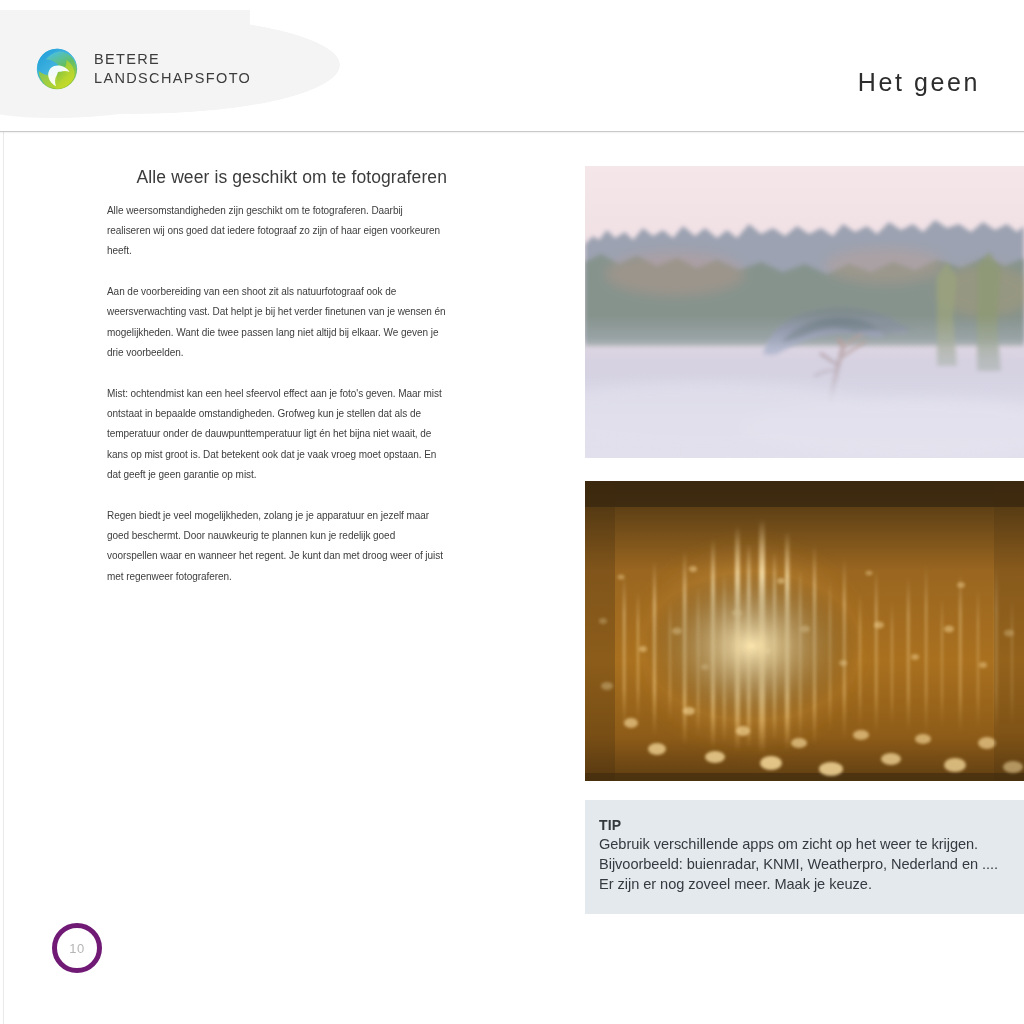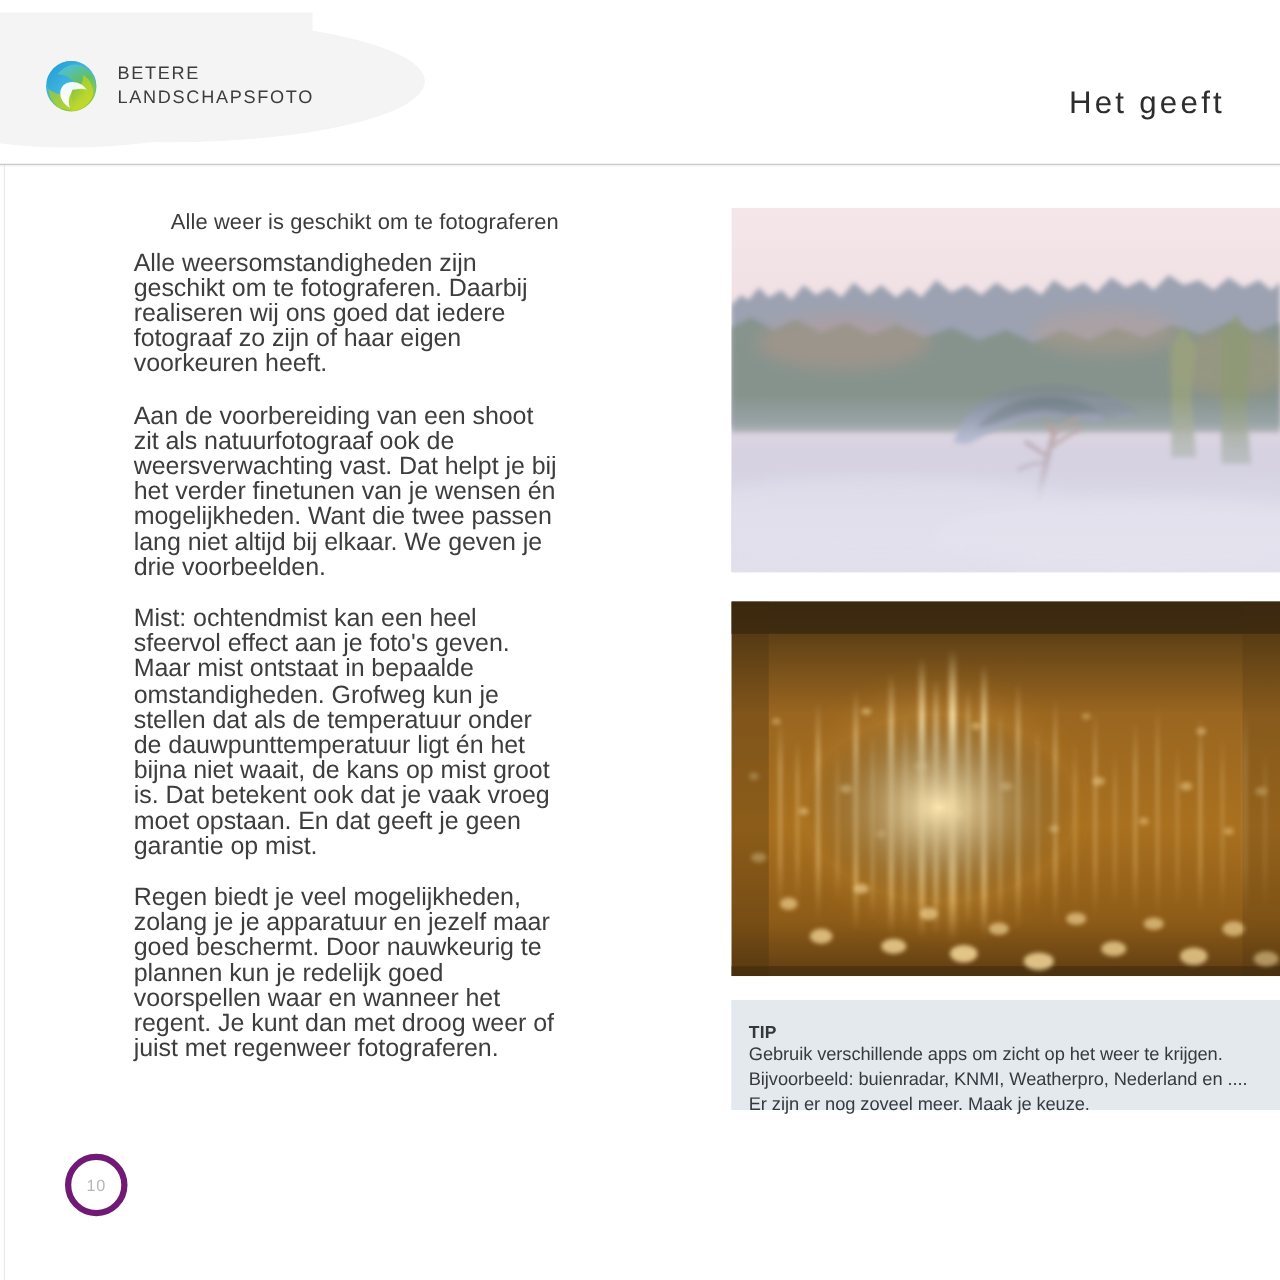--- a/index.html
+++ b/index.html
@@ -121,21 +121,21 @@
     font-size: 17.5px;
     line-height: 23.5px;
     color: #3b3b3b;
     font-weight: 400;
     margin-bottom: 2px;
     letter-spacing: 0.1px;
     text-align: right;
   }
 
   .para {
-    font-size: 20px;
+    font-size: 10px;
     line-height: 20.2px;
     color: #3d3d3d;
     margin-top: 11px;
     margin-bottom: 21px;
     letter-spacing: -0.05px;
   }
   .para.first { margin-bottom: 21px; }
   .para:last-child { margin-bottom: 0; }
 
   
@@ -166,21 +166,21 @@
 
   #photo-mist { top: 166px; height: 292px; }
   #photo-rain { top: 481px; height: 300px; }
 
   
   .tip-box {
     position: absolute;
     left: 585px;
     top: 800px;
     width: 439px;
-    height: 88px;
+    height: 114px;
     background: #e4e9ee;
     padding: 16px 20px 0 14px;
   }
   .tip-title {
     font-size: 14px;
     font-weight: bold;
     color: #33383d;
     line-height: 18px;
     letter-spacing: 0.2px;
   }
@@ -232,21 +232,21 @@
           <path d="M30 86 C20 78 12 66 12 54 C22 62 38 68 52 62 C64 56 70 44 70 31 C83 40 88 54 86 65 C79 83 63 92 50 91 Z" fill="url(#gLime)" opacity="0.85"></path>
           <path d="M44 44 C56 40 70 46 76 56 C66 52 56 54 50 62 C45 69 45 78 48 86 C36 80 30 68 32 58 C34 50 38 46 44 44 Z" fill="#ffffff" opacity="0.93"></path>
           <path d="M52 56 C62 54 72 58 78 64 C66 66 58 72 54 80 C50 72 48 64 52 56 Z" fill="url(#gLime)"></path>
           <circle cx="50" cy="50" r="42" fill="none" stroke="#ffffff" stroke-width="0"></circle>
         </svg>
       </span>
       <span class="logo-text">BETERE
 LANDSCHAPSFOTO</span>
     </div>
 
-    <div class="header-title">Het geeft</div>
+    <div class="header-title">Het geen</div>
   </div>
 
   <div class="header-rule"></div>
   <div class="header-rule-shadow"></div>
 
   <div class="text-col">
     <h2 class="article-heading">Alle weer is geschikt om te fotograferen</h2>
     <p class="para first">Alle weersomstandigheden zijn geschikt om te fotograferen. Daarbij realiseren wij ons goed dat iedere fotograaf zo zijn of haar eigen voorkeuren heeft.</p>
     <p class="para">Aan de voorbereiding van een shoot zit als natuurfotograaf ook de weersverwachting vast. Dat helpt je bij het verder finetunen van je wensen én mogelijkheden. Want die twee passen lang niet altijd bij elkaar. We geven je drie voorbeelden.</p>
     <p class="para">Mist: ochtendmist kan een heel sfeervol effect aan je foto's geven. Maar mist ontstaat in bepaalde omstandigheden. Grofweg kun je stellen dat als de temperatuur onder de dauwpunttemperatuur ligt én het bijna niet waait, de kans op mist groot is. Dat betekent ook dat je vaak vroeg moet opstaan. En dat geeft je geen garantie op mist.</p>

